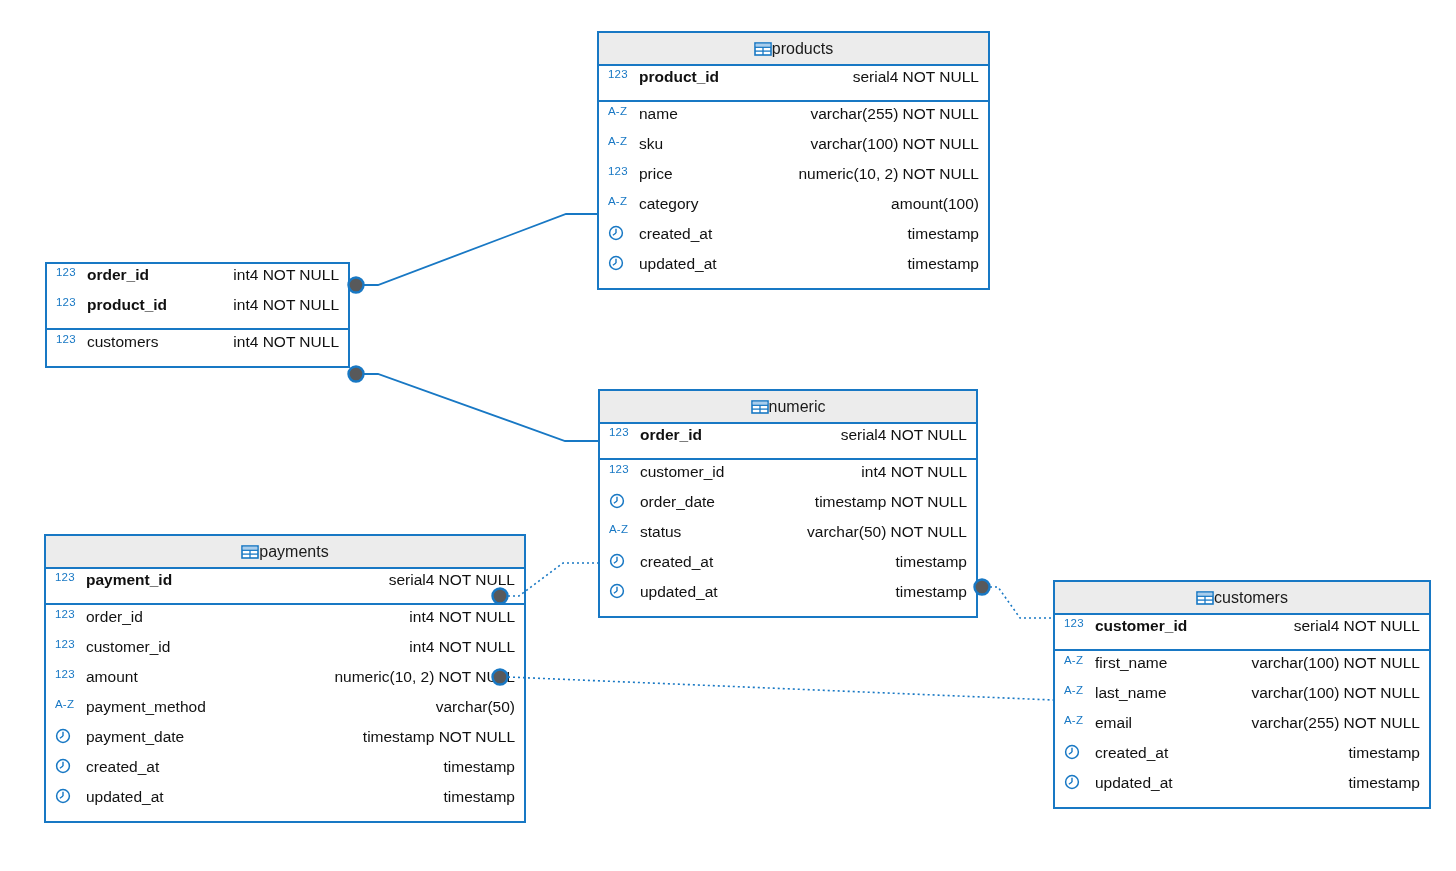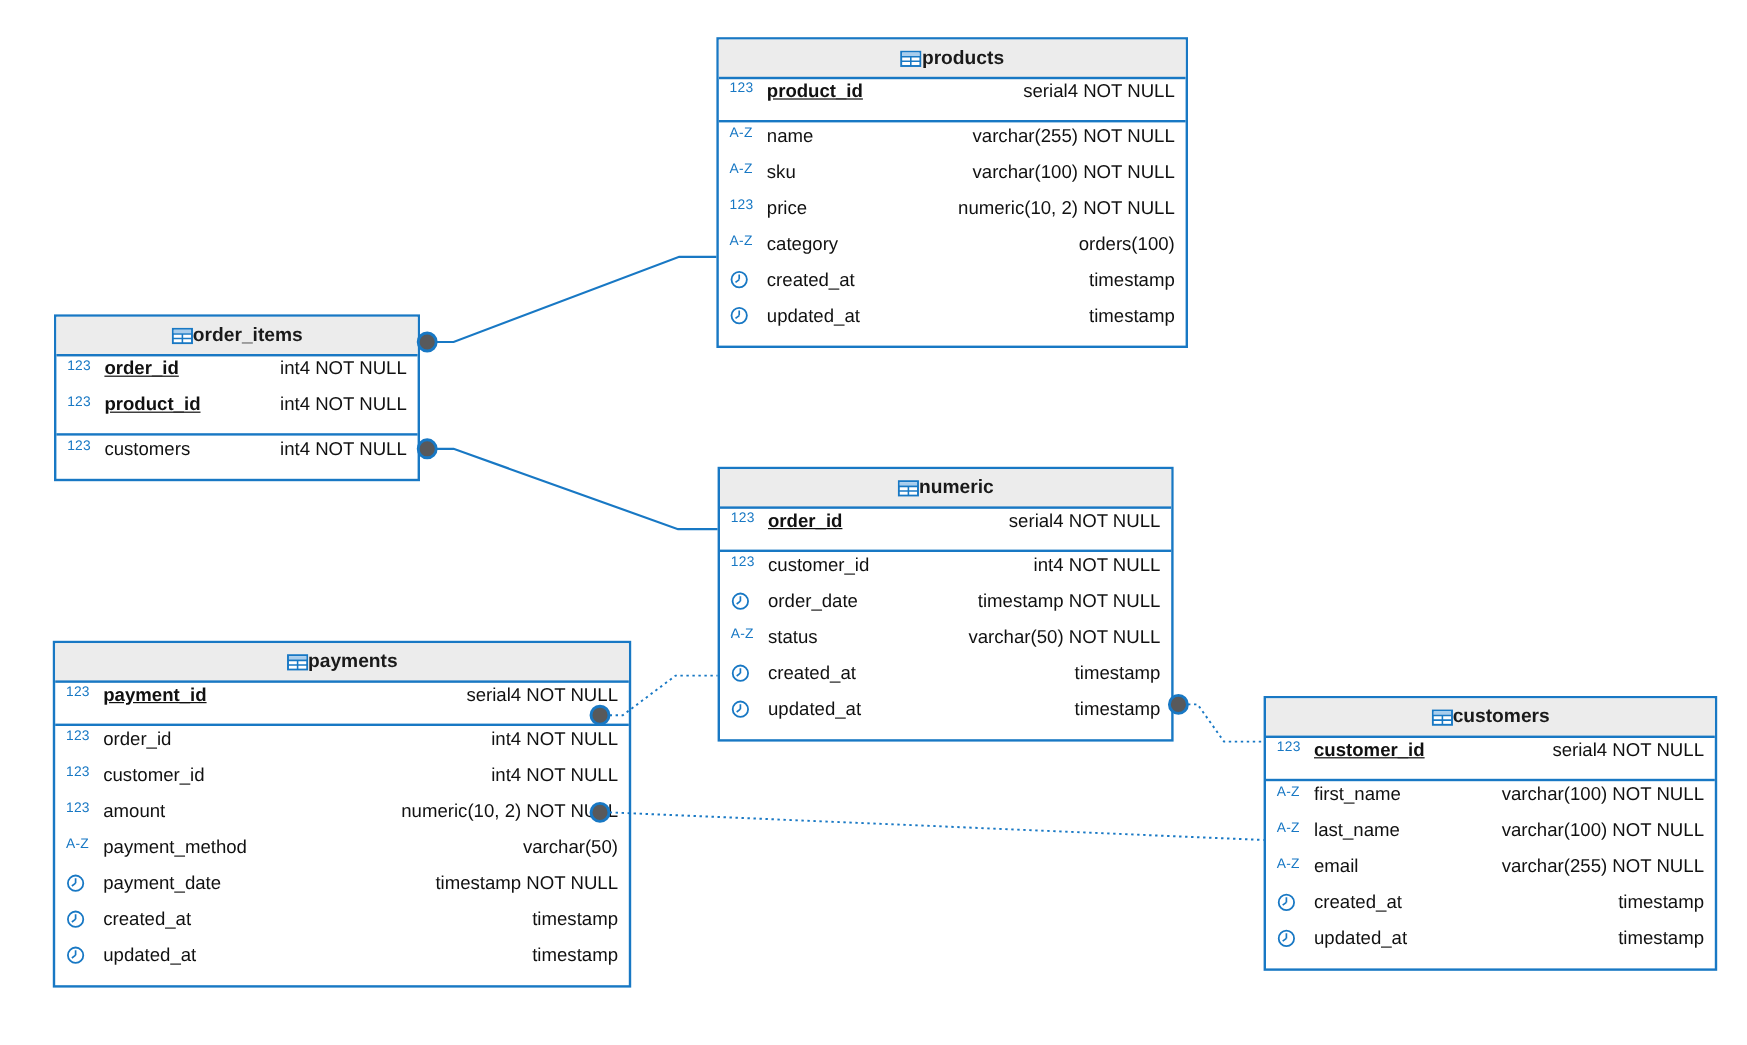--- a/index.html
+++ b/index.html
@@ -17,29 +17,29 @@
   .connectors .rel{fill:none;stroke:var(--blue);stroke-width:1.8;pointer-events:stroke;}
   .connectors .rel.dotted{stroke-width:1.6;stroke-dasharray:2 3;}
   .connectors .anchor{fill:var(--dot);stroke:var(--blue);stroke-width:2.4;}
   .table{
     position:absolute;z-index:2;background:#ffffff;
     border:2px solid var(--blue);box-sizing:border-box;color:var(--text);
   }
   .thead{
     background:var(--header-bg);border-bottom:2px solid var(--blue);
     height:31px;display:flex;align-items:center;justify-content:center;gap:0;
-    font-size:16px;color:#1a1a1a;font-weight:bold;
+    font-size:16px;color:#1a1a1a;
   }
   .pk-section{border-bottom:2px solid var(--blue);padding:2px 0;}
   .cols-section{padding:3px 0;}
   .row{display:flex;align-items:flex-start;height:30px;padding:0 9px;font-size:15.5px;white-space:nowrap;}
   .icon-slot{width:31px;flex:none;display:flex;align-items:center;color:var(--blue);}
   .glyph{font-size:11.5px;color:var(--blue);letter-spacing:0.2px;}
   .col-name{color:var(--text);}
-  .col-name.bold{font-weight:700;text-decoration:underline;}
+  .col-name.bold{font-weight:700;}
   .col-type{margin-left:auto;padding-left:16px;color:var(--text);text-align:right;}
 </style>
 </head>
 <body>
 
 <div class="canvas">
 
   <svg class="connectors" width="1456" height="871" viewBox="0 0 1456 871">
     <polyline class="rel solid" points="364,285 378,285 566,214 597,214"></polyline>
     <polyline class="rel solid" points="364,374 378,374 565,441 598,441"></polyline>
@@ -98,21 +98,21 @@
           </span>
         <span class="col-name">price</span>
         <span class="col-type">numeric(10, 2) NOT NULL</span>
       </div>
 
       <div class="row">
         <span class="icon-slot">
             <span class="glyph">A-Z</span>
           </span>
         <span class="col-name">category</span>
-        <span class="col-type">orders(100)</span>
+        <span class="col-type">amount(100)</span>
       </div>
 
       <div class="row">
         <span class="icon-slot">
             <svg width="16" height="16" viewBox="0 0 16 16">
               <circle cx="8" cy="8" r="6.4" fill="none" stroke="currentColor" stroke-width="1.5"></circle>
               <line x1="8" y1="8" x2="8" y2="3.8" stroke="currentColor" stroke-width="1.4"></line>
               <line x1="8" y1="8" x2="4.9" y2="10.3" stroke="currentColor" stroke-width="1.4"></line>
             </svg>
           </span>
@@ -128,32 +128,20 @@
               <line x1="8" y1="8" x2="4.9" y2="10.3" stroke="currentColor" stroke-width="1.4"></line>
             </svg>
           </span>
         <span class="col-name">updated_at</span>
         <span class="col-type">timestamp</span>
       </div>
     </div>
   </div>
 
   <div class="table" style="left:45px;top:262px;width:305px;">
-    <div class="thead">
-      <span class="table-icon" style="color: rgb(24, 120, 196); display: inline-flex;">
-          <svg width="18" height="14" viewBox="0 0 18 14">
-            <rect x="1" y="1" width="16" height="12" fill="#ffffff" stroke="currentColor" stroke-width="1.6"></rect>
-            <rect x="1.8" y="1.8" width="14.4" height="3" fill="#a9cdec"></rect>
-            <line x1="1" y1="5.3" x2="17" y2="5.3" stroke="currentColor" stroke-width="1.3"></line>
-            <line x1="9" y1="5.3" x2="9" y2="13" stroke="currentColor" stroke-width="1.3"></line>
-            <line x1="1" y1="9.1" x2="17" y2="9.1" stroke="currentColor" stroke-width="1.3"></line>
-          </svg>
-        </span>
-      <span>order_items</span>
-    </div>
     <div class="pk-section">
       <div class="row">
         <span class="icon-slot">
             <span class="glyph">123</span>
           </span>
         <span class="col-name bold">order_id</span>
         <span class="col-type">int4 NOT NULL</span>
       </div>
 
       <div class="row">

